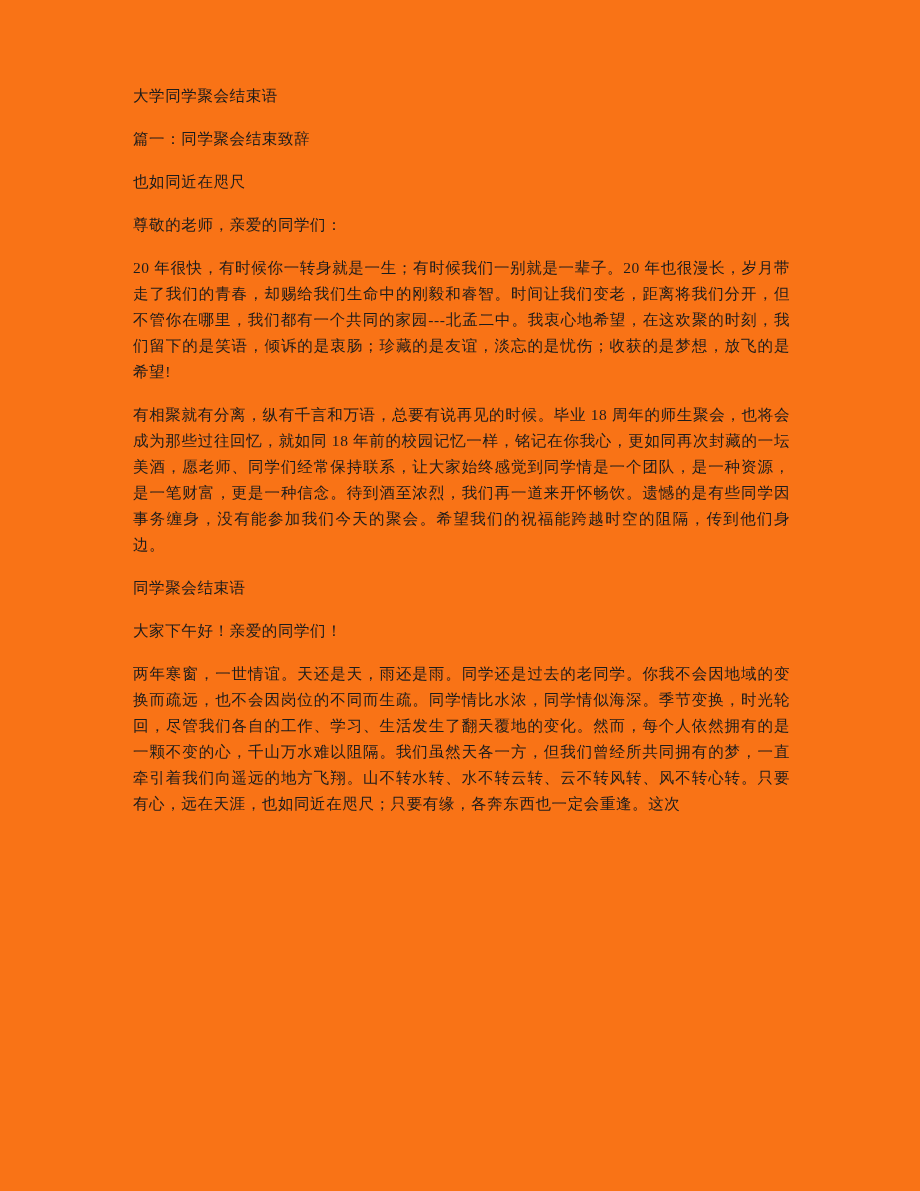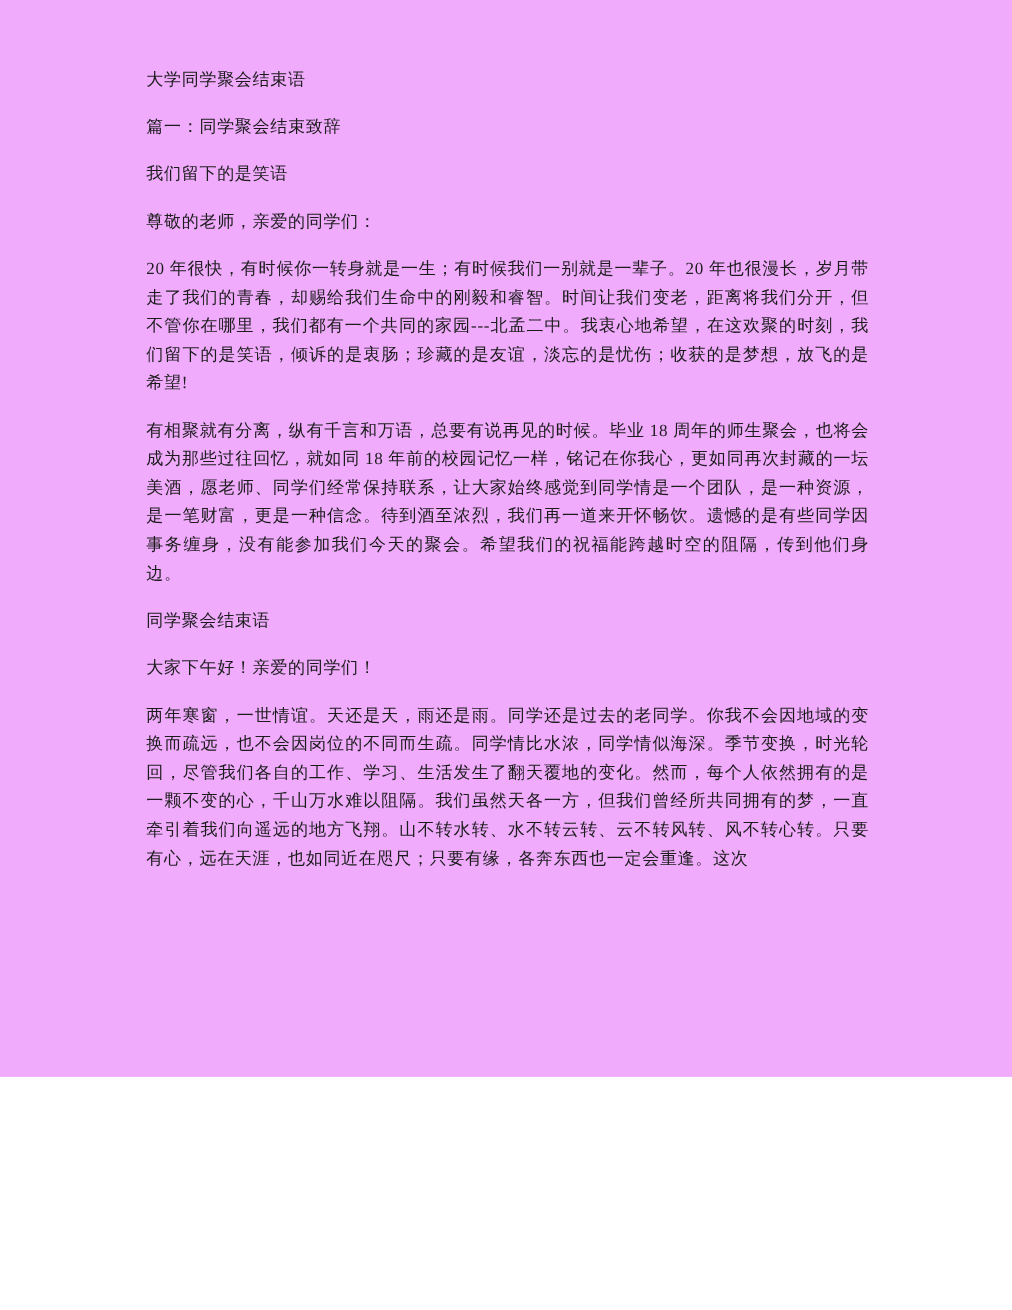--- a/index.html
+++ b/index.html
@@ -3,24 +3,24 @@
 <meta charset="utf-8">
 <style>
   html, body {
     margin: 0;
     padding: 0;
     background: #ffffff;
   }
   .page {
     position: relative;
     width: 920px;
-    height: 979px;
-    background: #f0abfc;
+    height: 1191px;
+    background: #f97316;
     box-sizing: border-box;
-    padding: 60px 130px 0 133px;
+    padding: 83px 130px 0 133px;
     overflow: hidden;
     font-family: "Liberation Serif", "DejaVu Serif", serif;
     color: #1c1c1c;
   }
   .para {
     margin: 0 0 17px 0;
     font-size: 15.5px;
     line-height: 26px;
     text-align: justify;
     letter-spacing: 0.6px;
@@ -29,20 +29,20 @@
   .para:last-child {
     margin-bottom: 0;
   }
 </style>
 </head>
 <body>
 
 <div class="page">
   <p class="para">大学同学聚会结束语</p>
   <p class="para">篇一：同学聚会结束致辞</p>
-  <p class="para">我们留下的是笑语</p>
+  <p class="para">也如同近在咫尺</p>
   <p class="para">尊敬的老师，亲爱的同学们：</p>
   <p class="para">20 年很快，有时候你一转身就是一生；有时候我们一别就是一辈子。20 年也很漫长，岁月带走了我们的青春，却赐给我们生命中的刚毅和睿智。时间让我们变老，距离将我们分开，但不管你在哪里，我们都有一个共同的家园---北孟二中。我衷心地希望，在这欢聚的时刻，我们留下的是笑语，倾诉的是衷肠；珍藏的是友谊，淡忘的是忧伤；收获的是梦想，放飞的是希望!</p>
   <p class="para">有相聚就有分离，纵有千言和万语，总要有说再见的时候。毕业 18 周年的师生聚会，也将会成为那些过往回忆，就如同 18 年前的校园记忆一样，铭记在你我心，更如同再次封藏的一坛美酒，愿老师、同学们经常保持联系，让大家始终感觉到同学情是一个团队，是一种资源，是一笔财富，更是一种信念。待到酒至浓烈，我们再一道来开怀畅饮。遗憾的是有些同学因事务缠身，没有能参加我们今天的聚会。希望我们的祝福能跨越时空的阻隔，传到他们身边。</p>
   <p class="para">同学聚会结束语</p>
   <p class="para">大家下午好！亲爱的同学们！</p>
   <p class="para">两年寒窗，一世情谊。天还是天，雨还是雨。同学还是过去的老同学。你我不会因地域的变换而疏远，也不会因岗位的不同而生疏。同学情比水浓，同学情似海深。季节变换，时光轮回，尽管我们各自的工作、学习、生活发生了翻天覆地的变化。然而，每个人依然拥有的是一颗不变的心，千山万水难以阻隔。我们虽然天各一方，但我们曾经所共同拥有的梦，一直牵引着我们向遥远的地方飞翔。山不转水转、水不转云转、云不转风转、风不转心转。只要有心，远在天涯，也如同近在咫尺；只要有缘，各奔东西也一定会重逢。这次</p>
 </div>
 
 </body></html>

